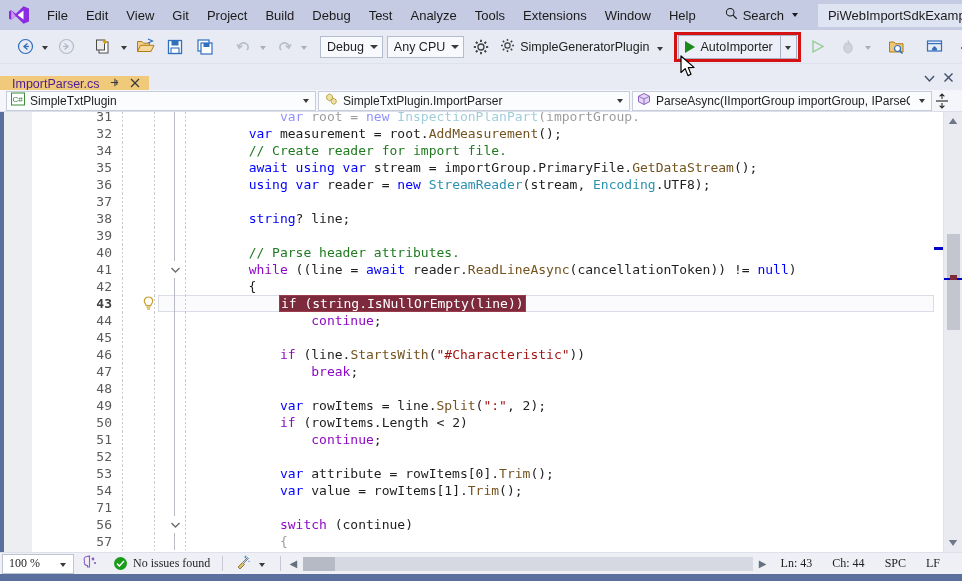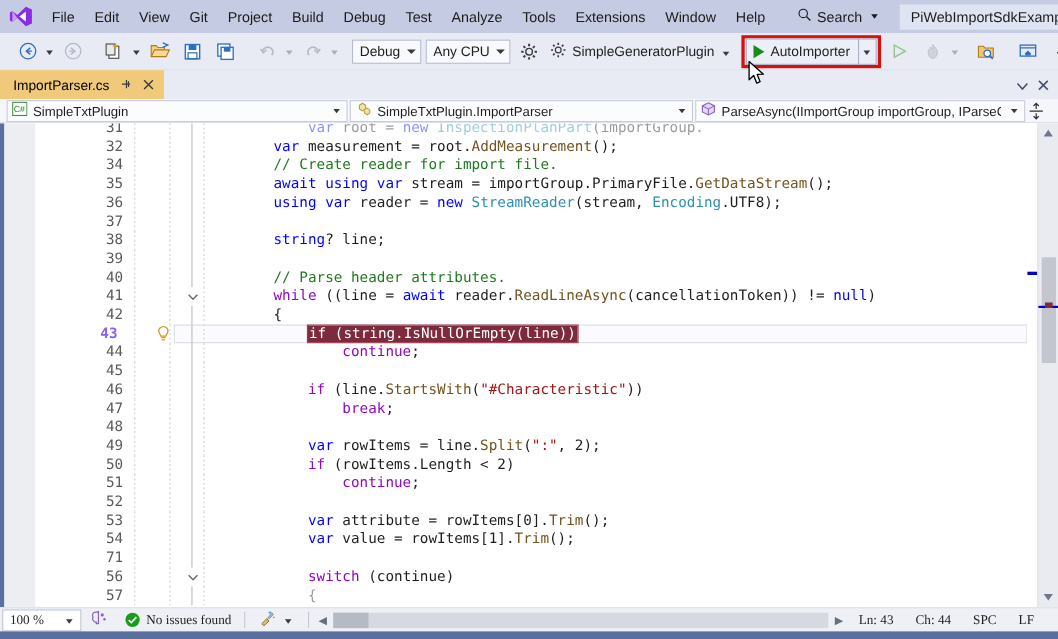--- a/index.html
+++ b/index.html
@@ -168,27 +168,27 @@
 
   
   .tabstrip {
     position: absolute; left: 0; top: 64px;
     width: 962px; height: 26px;
     background: #e8ebf4;
     display: flex; align-items: flex-end;
     box-sizing: border-box;
   }
   .tab-active {
-    height: 26px;
+    height: 14px;
     background: #f0c97a;
     display: flex; align-items: center;
     padding: 0 7px 0 12px;
     gap: 8px;
     font-size: 12.5px;
-    color: #000000;
+    color: #4c1d95;
     border-top: 2px solid #f0c97a;
     box-sizing: border-box;
   }
   .tab-pin, .tab-close {
     color: #3b3b3b; font-size: 12px;
     width: 13px; text-align: center;
     line-height: 13px;
   }
   .tabstrip-right {
     margin-left: auto;
@@ -705,21 +705,21 @@
         <div class="row"><span class="ln">35</span><div class="vline-fold"></div><div class="indent-guides"><div class="iguide" style="left: 62.4px;"></div><div class="iguide" style="left: 93.6px;"></div><div class="iguide" style="left: 124.8px;"></div></div><span class="codetext" style="left: 126px;"><span class="pl">        </span><span class="k">await</span><span class="pl"> </span><span class="k">using</span><span class="pl"> </span><span class="k">var</span><span class="pl"> stream = importGroup.PrimaryFile.</span><span class="mth">GetDataStream</span><span class="pl">();</span></span></div>
         <div class="row"><span class="ln">36</span><div class="vline-fold"></div><div class="indent-guides"><div class="iguide" style="left: 62.4px;"></div><div class="iguide" style="left: 93.6px;"></div><div class="iguide" style="left: 124.8px;"></div></div><span class="codetext" style="left: 126px;"><span class="pl">        </span><span class="k">using</span><span class="pl"> </span><span class="k">var</span><span class="pl"> reader = </span><span class="k">new</span><span class="pl"> </span><span class="ty">StreamReader</span><span class="pl">(stream, </span><span class="ty">Encoding</span><span class="pl">.UTF8);</span></span></div>
         <div class="row"><span class="ln">37</span><div class="vline-fold"></div><div class="indent-guides"><div class="iguide" style="left: 62.4px;"></div><div class="iguide" style="left: 93.6px;"></div><div class="iguide" style="left: 124.8px;"></div></div><span class="codetext" style="left: 126px;"></span></div>
         <div class="row"><span class="ln">38</span><div class="vline-fold"></div><div class="indent-guides"><div class="iguide" style="left: 62.4px;"></div><div class="iguide" style="left: 93.6px;"></div><div class="iguide" style="left: 124.8px;"></div></div><span class="codetext" style="left: 126px;"><span class="pl">        </span><span class="k">string</span><span class="pl">? line;</span></span></div>
         <div class="row"><span class="ln">39</span><div class="vline-fold"></div><div class="indent-guides"><div class="iguide" style="left: 62.4px;"></div><div class="iguide" style="left: 93.6px;"></div><div class="iguide" style="left: 124.8px;"></div></div><span class="codetext" style="left: 126px;"></span></div>
         <div class="row"><span class="ln">40</span><div class="vline-fold"></div><div class="indent-guides"><div class="iguide" style="left: 62.4px;"></div><div class="iguide" style="left: 93.6px;"></div><div class="iguide" style="left: 124.8px;"></div></div><span class="codetext" style="left: 126px;"><span class="pl">        </span><span class="cm">// Parse header attributes.</span></span></div>
         <div class="row"><span class="ln">41</span><span class="chevron"><svg width="11" height="8" viewBox="0 0 11 8">
               <path class="chev-g" d="M1.5 2 L5.5 6 L9.5 2"></path>
             </svg></span><div class="indent-guides"><div class="iguide" style="left: 62.4px;"></div><div class="iguide" style="left: 93.6px;"></div><div class="iguide" style="left: 124.8px;"></div></div><span class="codetext" style="left: 126px;"><span class="pl">        </span><span class="kc">while</span><span class="pl"> ((line = </span><span class="k">await</span><span class="pl"> reader.</span><span class="mth">ReadLineAsync</span><span class="pl">(cancellationToken)) != </span><span class="k">null</span><span class="pl">)</span></span></div>
         <div class="row"><span class="ln">42</span><div class="vline-fold"></div><div class="indent-guides"><div class="iguide" style="left: 62.4px;"></div><div class="iguide" style="left: 93.6px;"></div><div class="iguide" style="left: 124.8px;"></div></div><span class="codetext" style="left: 126px;"><span class="pl">        {</span></span></div>
-        <div class="row"><div class="current-line-box"></div><span class="ln" style="color: #8b5cf6; font-weight: bold; text-align: center;">43</span><span class="bulb"><svg width="13" height="15" viewBox="0 0 13 15">
+        <div class="row"><div class="current-line-box"></div><span class="ln" style="color: #404040; font-weight: bold;">43</span><span class="bulb"><svg width="13" height="15" viewBox="0 0 13 15">
               <path d="M6.5 1 C3.9 1 2.3 3 2.3 5 C2.3 6.8 3.8 7.8 4.2 9.5 L8.8 9.5 C9.2 7.8 10.7 6.8 10.7 5 C10.7 3 9.1 1 6.5 1 Z" fill="none" stroke="#c9a227" stroke-width="1.2"></path>
               <line x1="4.4" y1="11" x2="8.6" y2="11" stroke="#c9a227" stroke-width="1.2"></line>
               <line x1="5" y1="13" x2="8" y2="13" stroke="#c9a227" stroke-width="1.2"></line>
             </svg></span><div class="vline-fold"></div><div class="indent-guides"><div class="iguide" style="left: 62.4px;"></div><div class="iguide" style="left: 93.6px;"></div><div class="iguide" style="left: 124.8px;"></div></div><span class="codetext" style="left: 126px;"><span class="pl">            </span><span class="bp-highlight">if (string.IsNullOrEmpty(line))</span></span></div>
         <div class="row"><span class="ln">44</span><div class="vline-fold"></div><div class="indent-guides"><div class="iguide" style="left: 62.4px;"></div><div class="iguide" style="left: 93.6px;"></div><div class="iguide" style="left: 124.8px;"></div></div><span class="codetext" style="left: 126px;"><span class="pl">                </span><span class="kc">continue</span><span class="pl">;</span></span></div>
         <div class="row"><span class="ln">45</span><div class="vline-fold"></div><div class="indent-guides"><div class="iguide" style="left: 62.4px;"></div><div class="iguide" style="left: 93.6px;"></div><div class="iguide" style="left: 124.8px;"></div></div><span class="codetext" style="left: 126px;"></span></div>
         <div class="row"><span class="ln">46</span><div class="vline-fold"></div><div class="indent-guides"><div class="iguide" style="left: 62.4px;"></div><div class="iguide" style="left: 93.6px;"></div><div class="iguide" style="left: 124.8px;"></div></div><span class="codetext" style="left: 126px;"><span class="pl">            </span><span class="kc">if</span><span class="pl"> (line.</span><span class="mth">StartsWith</span><span class="pl">(</span><span class="st">"#Characteristic"</span><span class="pl">))</span></span></div>
         <div class="row"><span class="ln">47</span><div class="vline-fold"></div><div class="indent-guides"><div class="iguide" style="left: 62.4px;"></div><div class="iguide" style="left: 93.6px;"></div><div class="iguide" style="left: 124.8px;"></div></div><span class="codetext" style="left: 126px;"><span class="pl">                </span><span class="kc">break</span><span class="pl">;</span></span></div>
         <div class="row"><span class="ln">48</span><div class="vline-fold"></div><div class="indent-guides"><div class="iguide" style="left: 62.4px;"></div><div class="iguide" style="left: 93.6px;"></div><div class="iguide" style="left: 124.8px;"></div></div><span class="codetext" style="left: 126px;"></span></div>
         <div class="row"><span class="ln">49</span><div class="vline-fold"></div><div class="indent-guides"><div class="iguide" style="left: 62.4px;"></div><div class="iguide" style="left: 93.6px;"></div><div class="iguide" style="left: 124.8px;"></div></div><span class="codetext" style="left: 126px;"><span class="pl">            </span><span class="k">var</span><span class="pl"> rowItems = line.</span><span class="mth">Split</span><span class="pl">(</span><span class="st">":"</span><span class="pl">, </span><span class="num">2</span><span class="pl">);</span></span></div>

